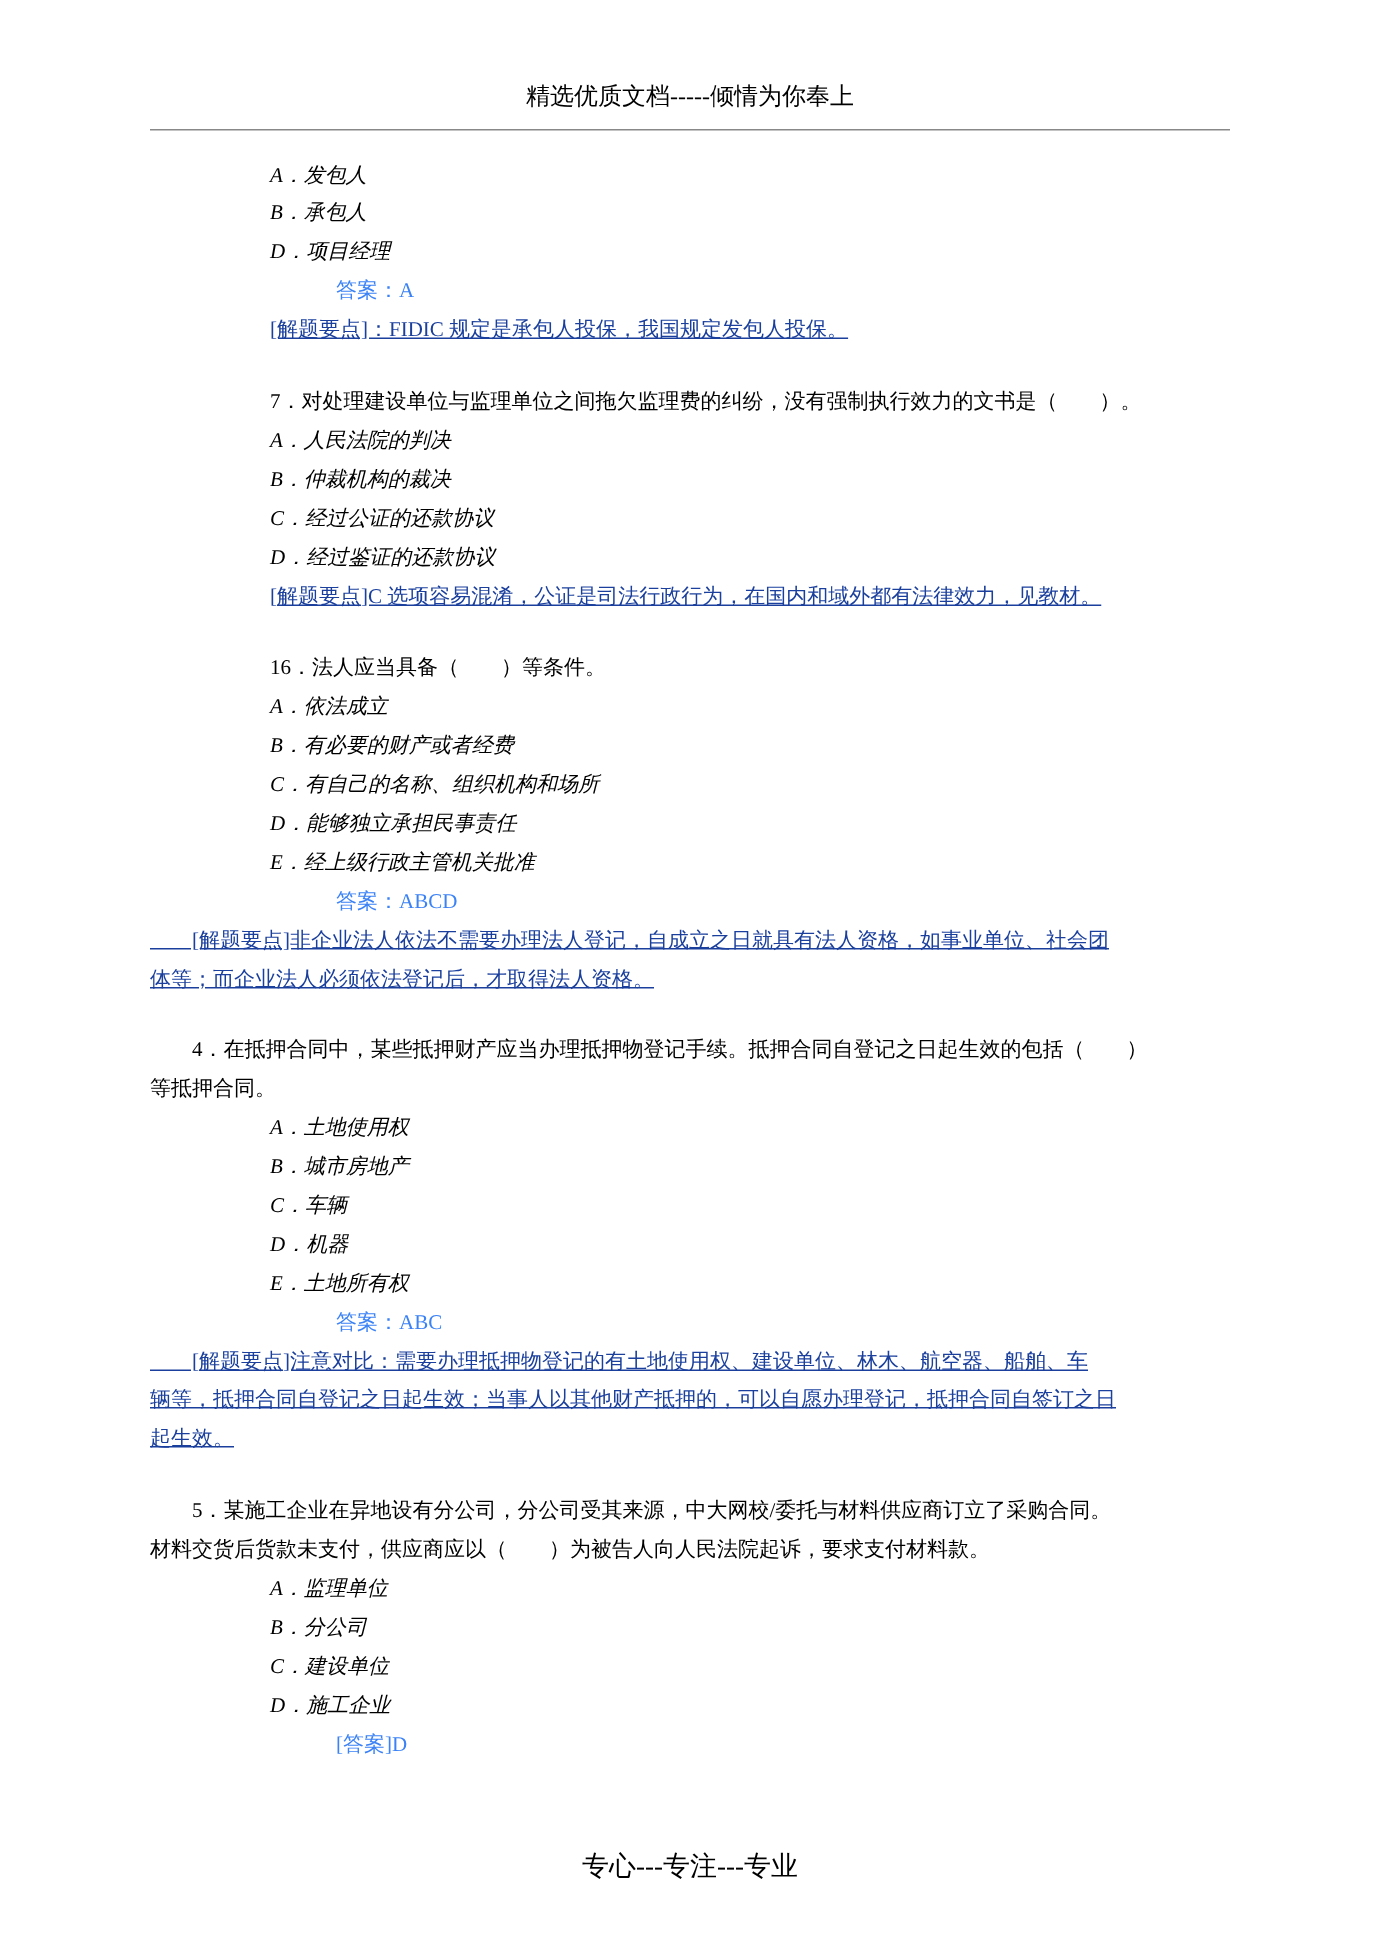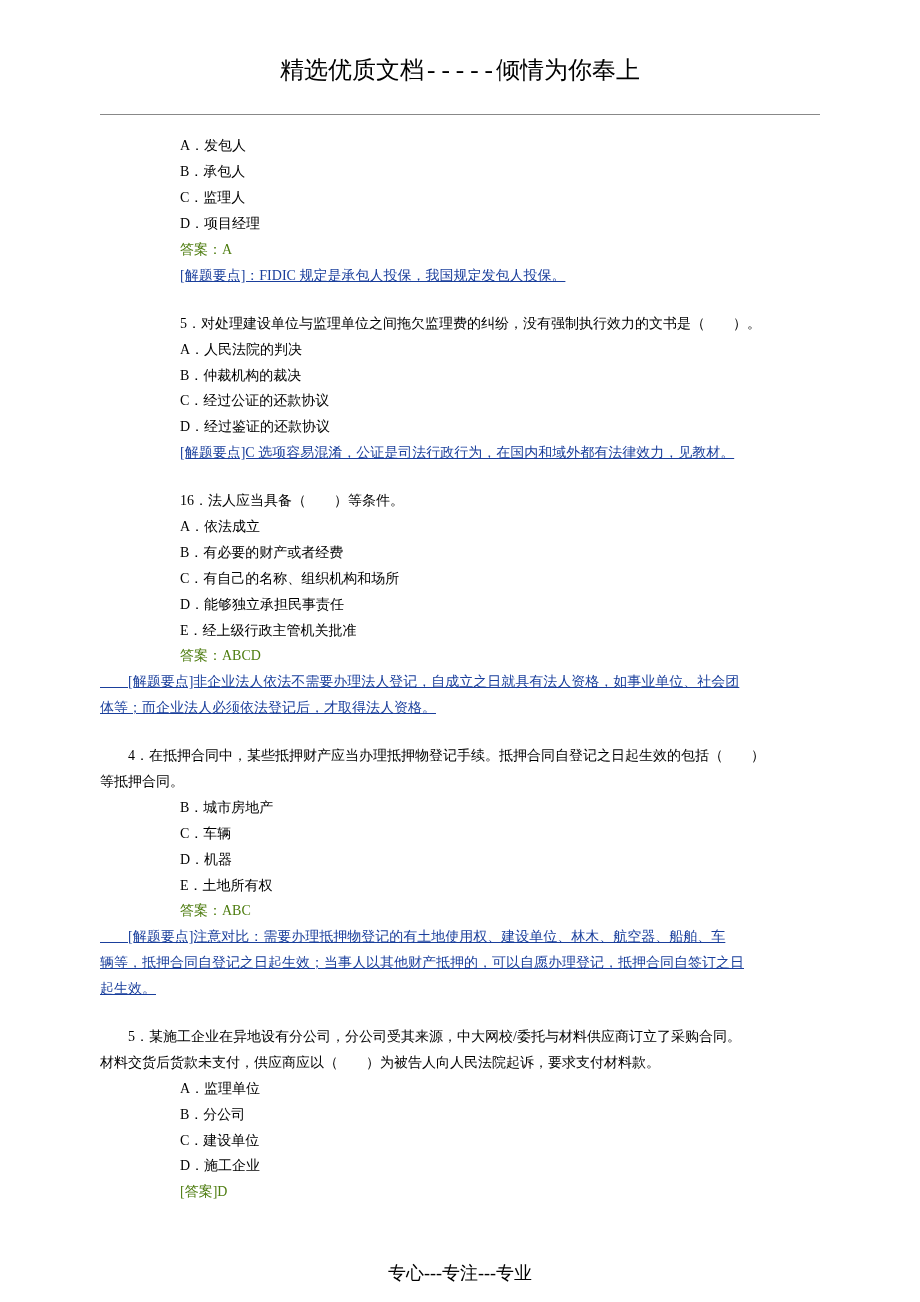--- a/index.html
+++ b/index.html
@@ -14,38 +14,40 @@
   .page {
     width: 920px;
     min-height: 1302px;
     margin: 0 auto;
     padding: 50px 100px 40px 100px;
     box-sizing: border-box;
     position: relative;
   }
   .header-title {
     text-align: center;
-    font-size: 24px;
-    font-family: Liberation Mono, monospace;
-    margin-bottom: 20px;
+    font-size: 16px;
+    font-family: Liberation Serif, serif;
+    margin-bottom: 6px;
   }
   .header-rule {
     border: none;
     border-top: 1px solid #888;
     margin: 0 0 18px 0;
   }
   .content {
     padding-left: 80px;
     padding-right: 0;
   }
   .option {
     display: block;
+    font-style: italic;
   }
   .answer {
-    color: #4d7c0f;
+    color: #3b82f6;
+    margin-left: 44px;
   }
   .explain {
     color: #1a3f9c;
     text-decoration: underline;
   }
   .question-block {
     margin-bottom: 22px;
   }
   .q-stem {
     text-indent: 0;
@@ -65,28 +67,27 @@
 <div class="page">
 
   <div class="header-title">精选优质文档-----倾情为你奉上</div>
   <hr class="header-rule">
 
   <div class="content">
 
     <div class="question-block">
       <div class="option">A．发包人</div>
       <div class="option">B．承包人</div>
-      <div class="option">C．监理人</div>
       <div class="option">D．项目经理</div>
       <div class="answer">答案：A</div>
       <div class="explain">[解题要点]：FIDIC 规定是承包人投保，我国规定发包人投保。</div>
     </div>
 
     <div class="question-block">
-      <div class="q-stem">5．对处理建设单位与监理单位之间拖欠监理费的纠纷，没有强制执行效力的文书是（　　）。</div>
+      <div class="q-stem">7．对处理建设单位与监理单位之间拖欠监理费的纠纷，没有强制执行效力的文书是（　　）。</div>
       <div class="option">A．人民法院的判决</div>
       <div class="option">B．仲裁机构的裁决</div>
       <div class="option">C．经过公证的还款协议</div>
       <div class="option">D．经过鉴证的还款协议</div>
       <div class="explain">[解题要点]C 选项容易混淆，公证是司法行政行为，在国内和域外都有法律效力，见教材。</div>
     </div>
 
     <div class="question-block">
       <div class="q-stem">16．法人应当具备（　　）等条件。</div>
       <div class="option">A．依法成立</div>
@@ -99,20 +100,21 @@
         <div class="explain wrap-line">　　[解题要点]非企业法人依法不需要办理法人登记，自成立之日就具有法人资格，如事业单位、社会团</div>
         <div class="explain wrap-line">体等；而企业法人必须依法登记后，才取得法人资格。</div>
       </div>
     </div>
 
     <div class="question-block">
       <div style="margin-left:-80px;">
         <div class="wrap-line">　　4．在抵押合同中，某些抵押财产应当办理抵押物登记手续。抵押合同自登记之日起生效的包括（　　）</div>
         <div class="wrap-line">等抵押合同。</div>
       </div>
+      <div class="option">A．土地使用权</div>
       <div class="option">B．城市房地产</div>
       <div class="option">C．车辆</div>
       <div class="option">D．机器</div>
       <div class="option">E．土地所有权</div>
       <div class="answer">答案：ABC</div>
       <div style="margin-left:-80px;">
         <div class="explain wrap-line">　　[解题要点]注意对比：需要办理抵押物登记的有土地使用权、建设单位、林木、航空器、船舶、车</div>
         <div class="explain wrap-line">辆等，抵押合同自登记之日起生效；当事人以其他财产抵押的，可以自愿办理登记，抵押合同自签订之日</div>
         <div class="explain wrap-line">起生效。</div>
       </div>

